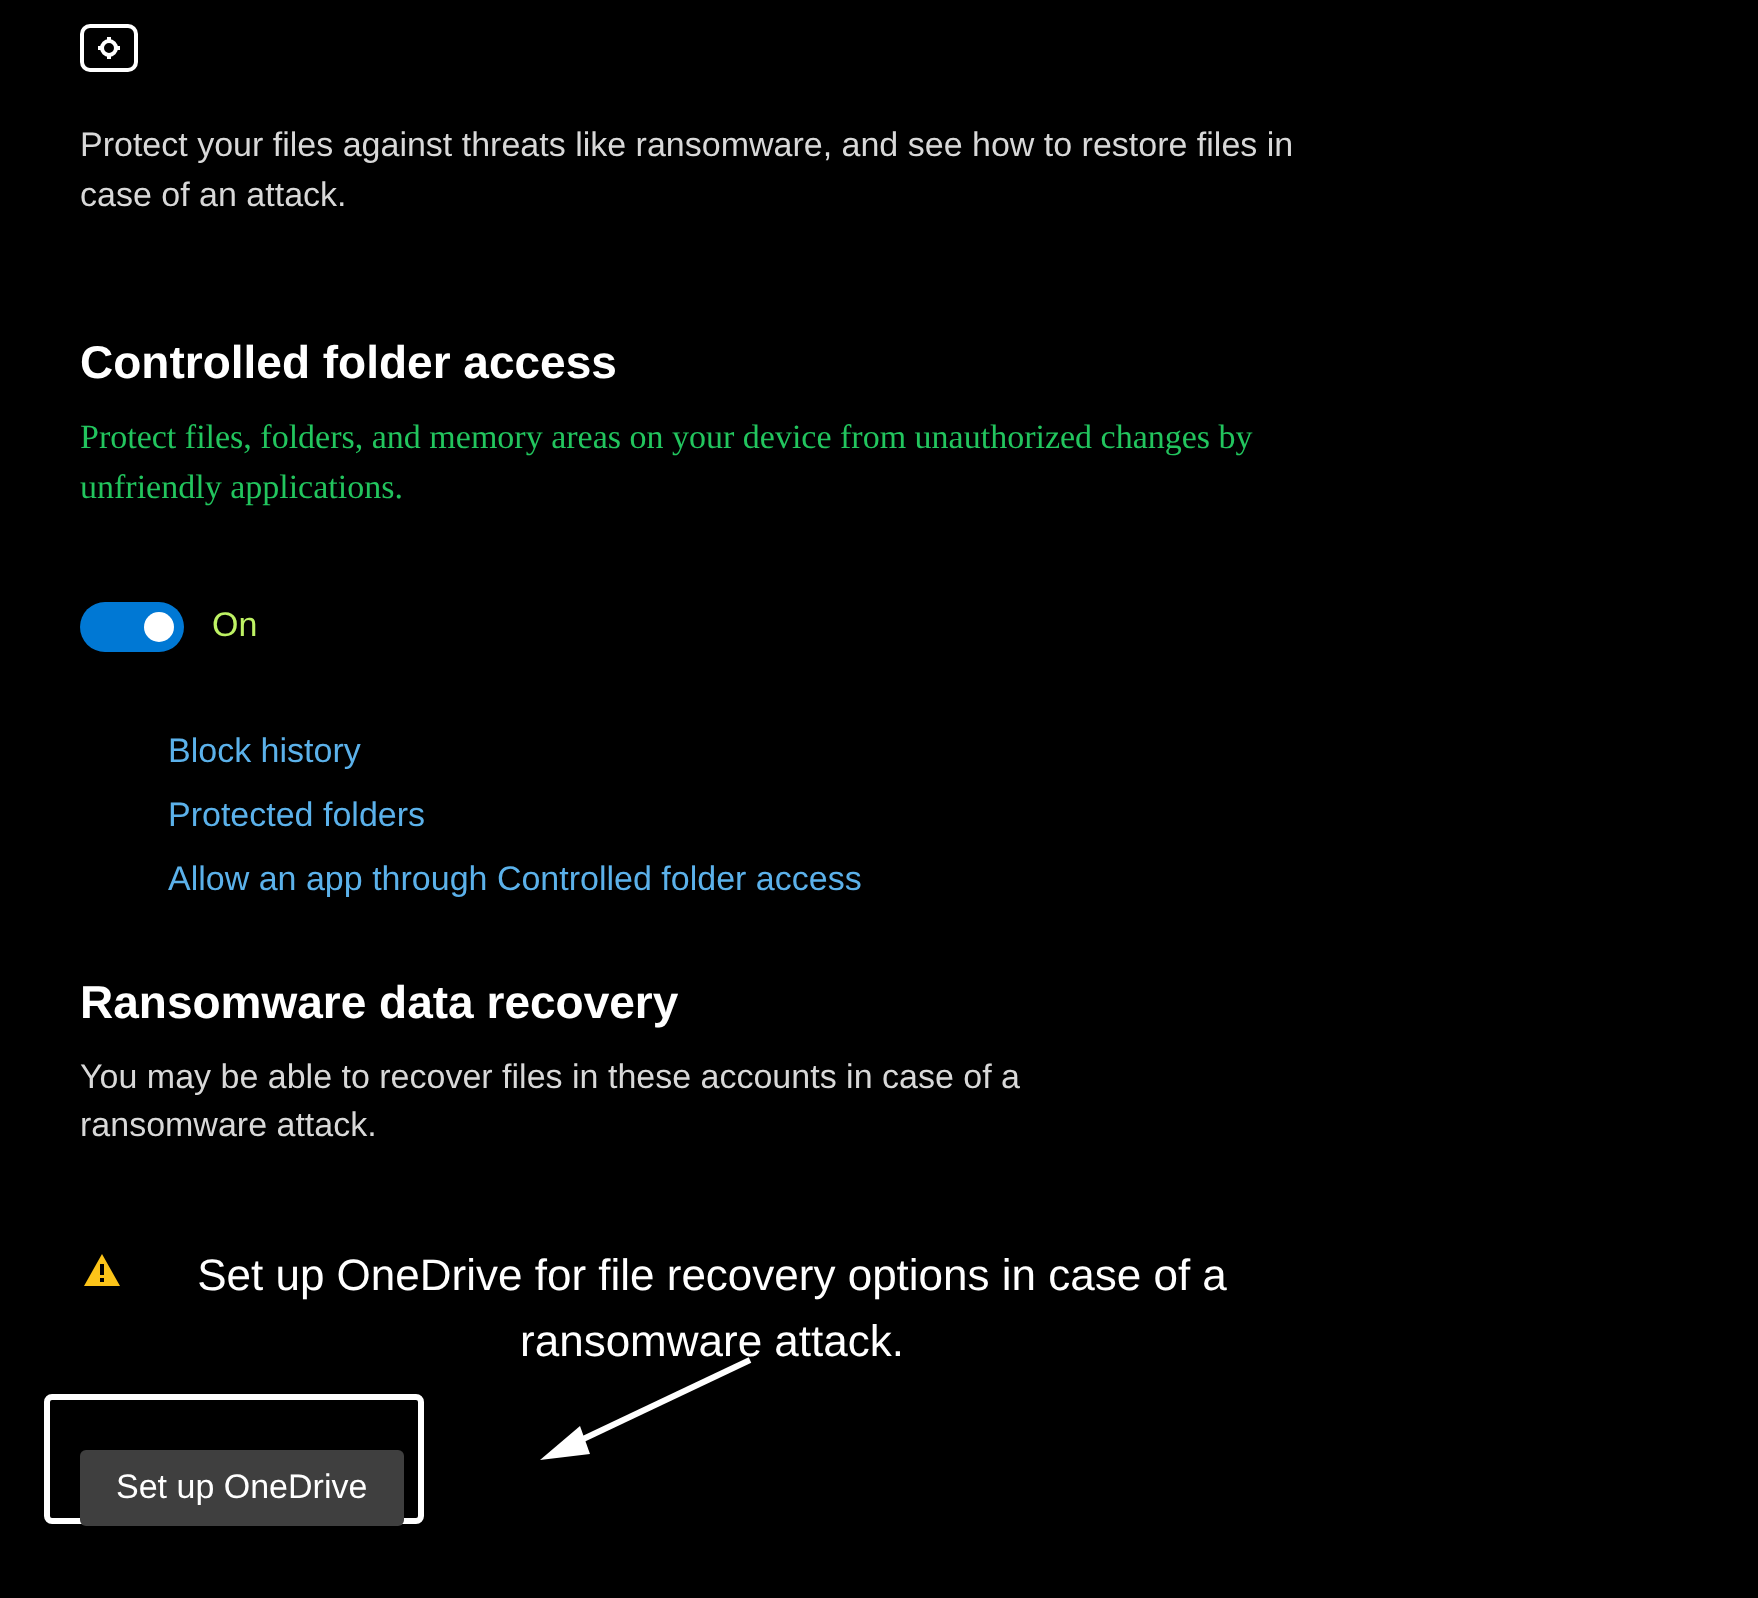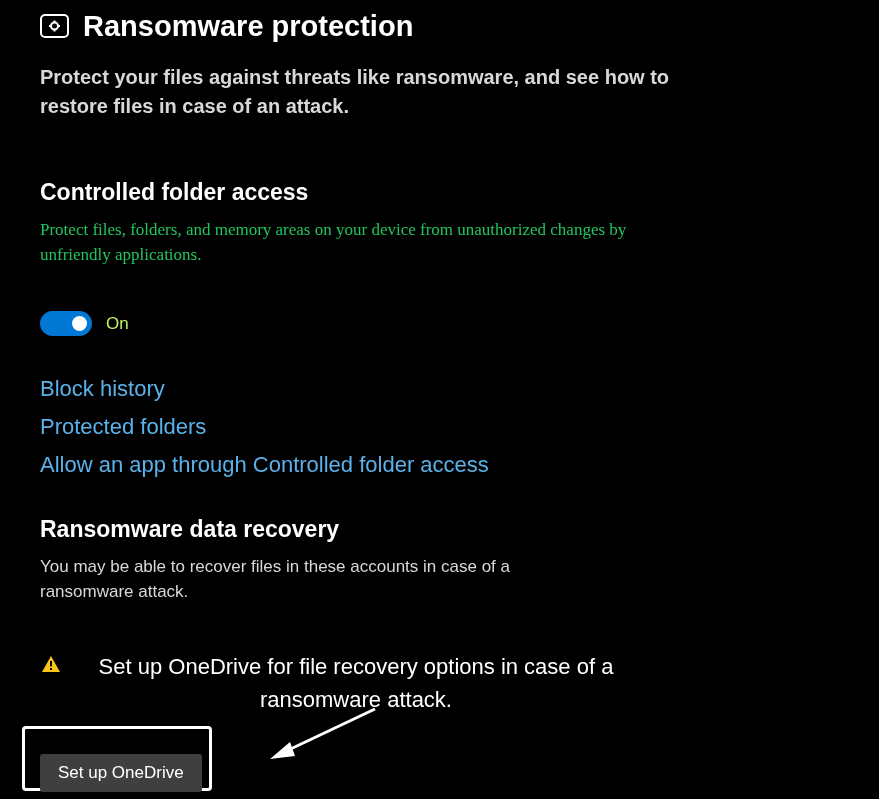--- a/index.html
+++ b/index.html
@@ -24,26 +24,25 @@
     }
     .page-header svg {
       margin-top: 2px;
     }
     .page-title {
       font-size: 29px;
       font-weight: 600;
       letter-spacing: 0;
     }
     .page-desc {
-      font-size: 20px;
+      font-size: 17px;
       color: #d8d8d8;
       line-height: 1.45;
       max-width: 640px;
       margin-bottom: 58px;
-      font-weight: bold;
     }
     .section-title {
       font-size: 23px;
       font-weight: 600;
       margin-bottom: 12px;
       letter-spacing: 0;
     }
     .section-desc {
       font-size: 17px;
       color: #22c55e;
@@ -80,23 +79,24 @@
       color: #bef264;
     }
     .link-list {
       display: flex;
       flex-direction: column;
       gap: 12px;
       margin-bottom: 38px;
     }
     .link {
       color: #5bb1ea;
-      font-size: 22px;
+      font-size: 17px;
       cursor: pointer;
       width: fit-content;
+      margin-left: 44px;
     }
     .section-desc2 {
       font-size: 17px;
       color: #d8d8d8;
       line-height: 1.45;
       max-width: 540px;
       margin-bottom: 45px;
     }
     .warn-row {
       display: flex;
@@ -166,21 +166,20 @@
   <span>
     <svg width="29" height="24" viewBox="0 0 29 24" fill="none">
       <rect x="1" y="1" width="27" height="22" rx="4" stroke="#ffffff" stroke-width="2"></rect>
       <circle cx="14.5" cy="12" r="3.5" stroke="#ffffff" stroke-width="2"></circle>
       <line x1="14.5" y1="6.5" x2="14.5" y2="8.5" stroke="#ffffff" stroke-width="2"></line>
       <line x1="14.5" y1="15.5" x2="14.5" y2="17.5" stroke="#ffffff" stroke-width="2"></line>
       <line x1="9" y1="12" x2="11" y2="12" stroke="#ffffff" stroke-width="2"></line>
       <line x1="18" y1="12" x2="20" y2="12" stroke="#ffffff" stroke-width="2"></line>
     </svg>
   </span>
-  <h1 class="page-title">Ransomware protection</h1>
 </div>
 
 <p class="page-desc">Protect your files against threats like ransomware, and see how to restore files in case of an attack.</p>
 
 <h2 class="section-title">Controlled folder access</h2>
 <p class="section-desc">Protect files, folders, and memory areas on your device from unauthorized changes by unfriendly applications.</p>
 
 <div class="toggle-row">
   <div class="toggle">
     <div class="toggle-knob"></div>

